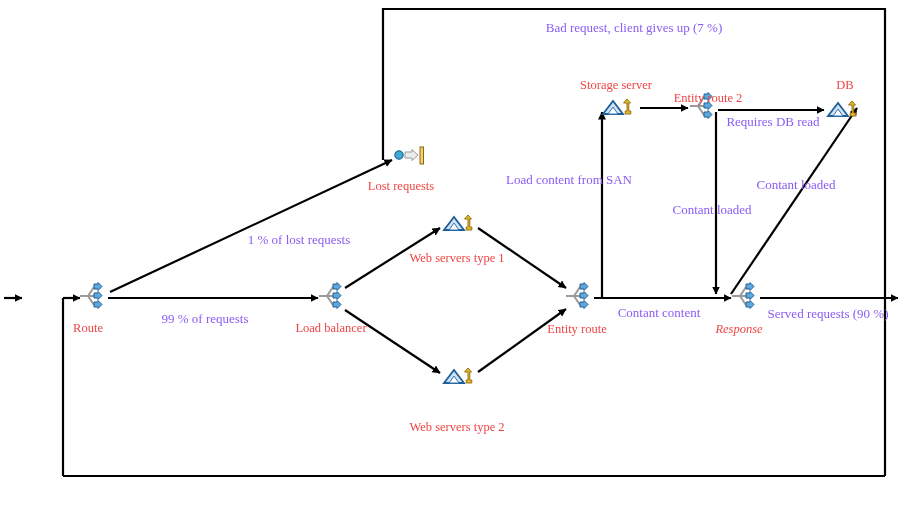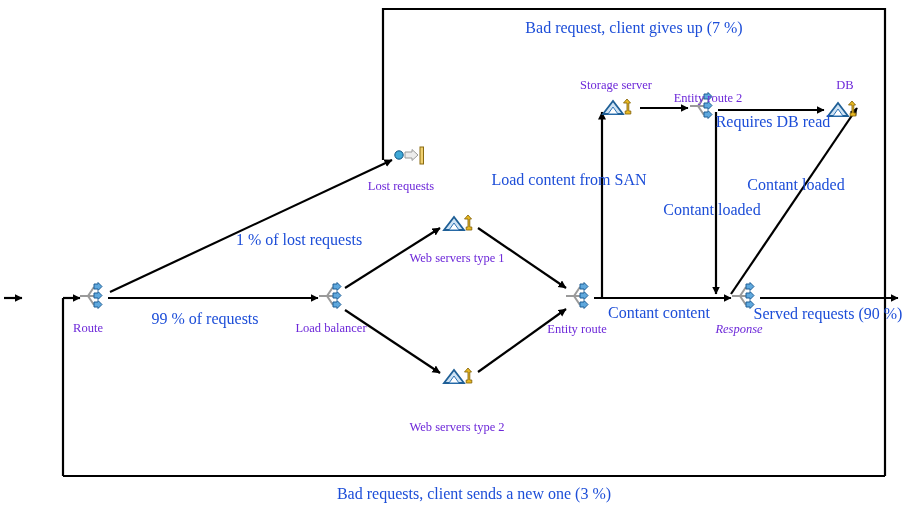--- a/index.html
+++ b/index.html
@@ -29,28 +29,28 @@
   }
   .node-icon {
     position: absolute;
     transform: translate(-50%, -50%);
   }
   .node-label {
     position: absolute;
     transform: translate(-50%, 0);
     white-space: nowrap;
     font-size: 12.5px;
-    color: #6d28d9;
+    color: #ef4444;
     line-height: 1.1;
   }
   .edge-label {
     position: absolute;
     white-space: nowrap;
-    font-size: 16px;
-    color: #1d4ed8;
+    font-size: 13px;
+    color: #8b5cf6;
     background: transparent;
     line-height: 1.1;
   }
   .edge-label.center {
     transform: translate(-50%, -50%);
   }
 </style>
 </head>
 <body>
 
@@ -262,15 +262,14 @@
 
   <div class="edge-label center" style="left:634px; top:28px;">Bad request, client gives up (7 %)</div>
   <div class="edge-label center" style="left:299px; top:240px;">1 % of lost requests</div>
   <div class="edge-label center" style="left:205px; top:319px;">99 % of requests</div>
   <div class="edge-label center" style="left:569px; top:180px;">Load content from SAN</div>
   <div class="edge-label center" style="left:773px; top:122px;">Requires DB read</div>
   <div class="edge-label center" style="left:712px; top:210px;">Contant loaded</div>
   <div class="edge-label center" style="left:796px; top:185px;">Contant loaded</div>
   <div class="edge-label center" style="left:659px; top:313px;">Contant content</div>
   <div class="edge-label center" style="left:828px; top:314px;">Served requests (90 %)</div>
-  <div class="edge-label center" style="left:474px; top:494px;">Bad requests, client sends a new one (3 %)</div>
 
 </div>
 
 </body></html>

